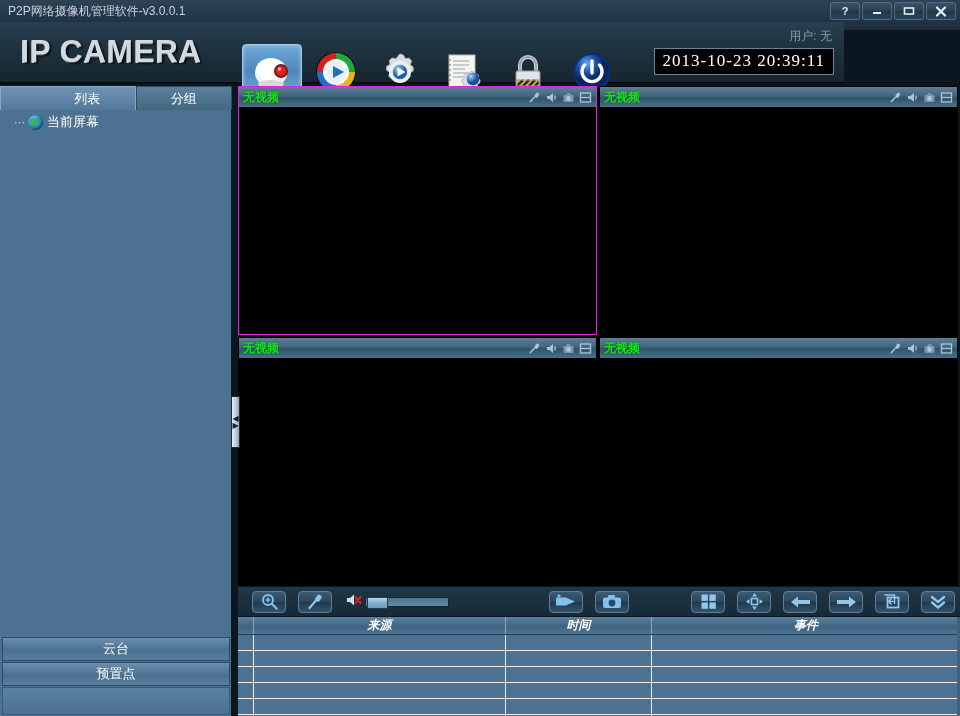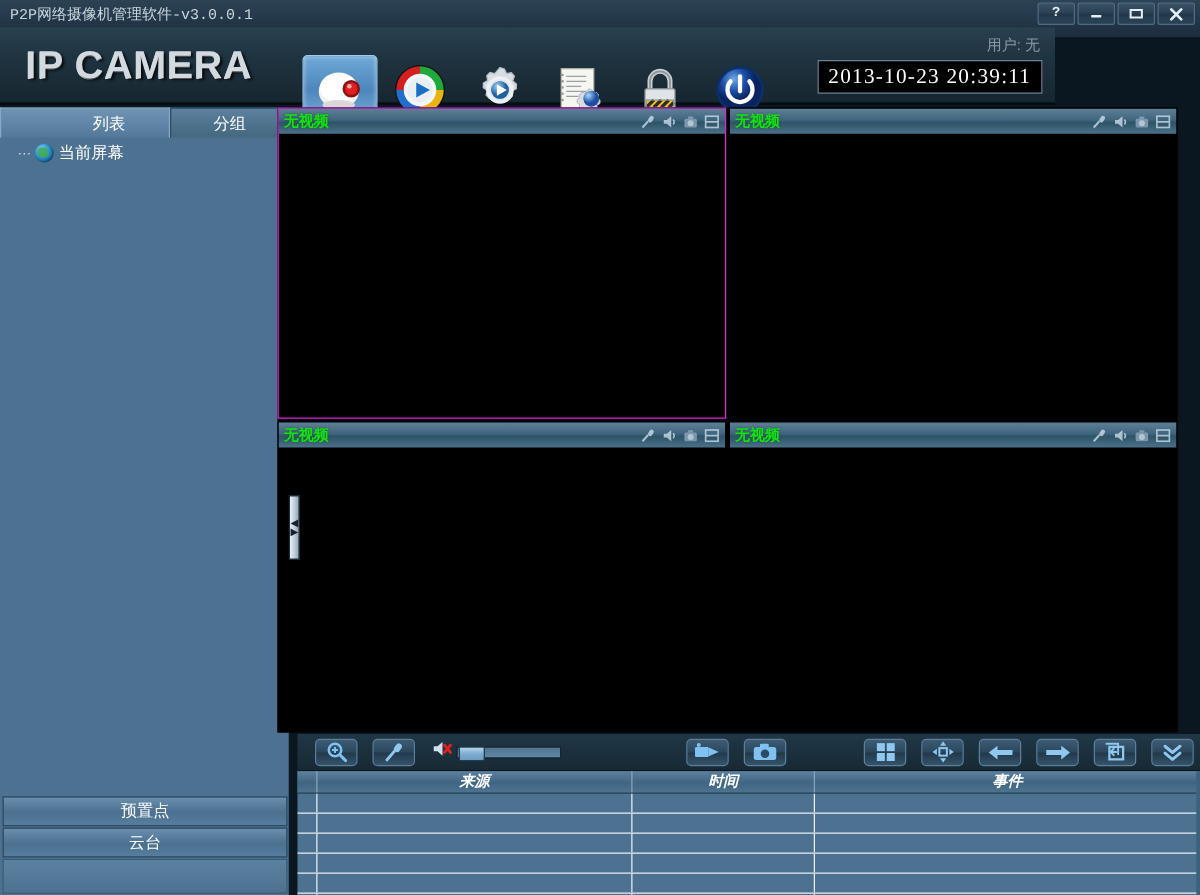--- a/index.html
+++ b/index.html
@@ -13,21 +13,20 @@
     position: relative;
     width: 960px; height: 716px;
     background: #0b1720;
   }
 
   
   .titlebar {
     position: absolute; left: 0; top: 0; width: 960px; height: 31px;
     background: linear-gradient(180deg,#2d4354 0%,#23384a 50%,#1b2d3d 100%);
     border-bottom: 1px solid #0a141c;
-    font-family: Liberation Mono, monospace;
   }
   .titlebar-text {
     position: absolute; left: 8px; top: 3px;
     font-size: 12px; color: #c8d4dd; white-space: nowrap;
   }
   .winbtns { position: absolute; right: 4px; top: 2px; display: flex; gap: 2px; }
   .winbtn {
     width: 30px; height: 18px;
     background: linear-gradient(180deg,#3b5166 0%,#2a3f52 48%,#21384a 52%,#2c4256 100%);
     border: 1px solid #4e6b83;
@@ -137,21 +136,21 @@
     background: linear-gradient(90deg,#e9eff4 0%,#c3d0da 50%,#90a3b1 100%);
     border: 1px solid #1a2c3a;
     display: flex; align-items: center; justify-content: center;
     cursor: col-resize;
     z-index: 5;
   }
   .splitter span { font-size: 8px; color: #15222c; line-height: 7px; }
 
   
   .video-area {
-    position: absolute; left: 222px; top: 86px; width: 720px; height: 500px;
+    position: absolute; left: 238px; top: 86px; width: 720px; height: 500px;
     background: #000;
     text-align: center;
   }
   .vgrid {
     position: absolute; inset: 0;
     display: grid; grid-template-columns: 1fr 1fr; grid-template-rows: 1fr 1fr;
     gap: 2px;
   }
   .vcell {
     position: relative; background: #000;
@@ -373,24 +372,24 @@
     <div class="tree">
       <div class="tree-item">
         <span class="tree-dash">⋯</span>
         <span class="globe"></span>
         <span>当前屏幕</span>
       </div>
     </div>
 
     <div class="sb-buttons">
       <div class="sb-btn">
+        <span>云台</span>
+      </div>
+      <div class="sb-btn">
         <span>预置点</span>
-      </div>
-      <div class="sb-btn">
-        <span>云台</span>
       </div>
       <div class="sb-blank"></div>
     </div>
   </div>
 
   <div class="splitter">
     <span>◀<br>▶</span>
   </div>
 
   <div class="video-area">

